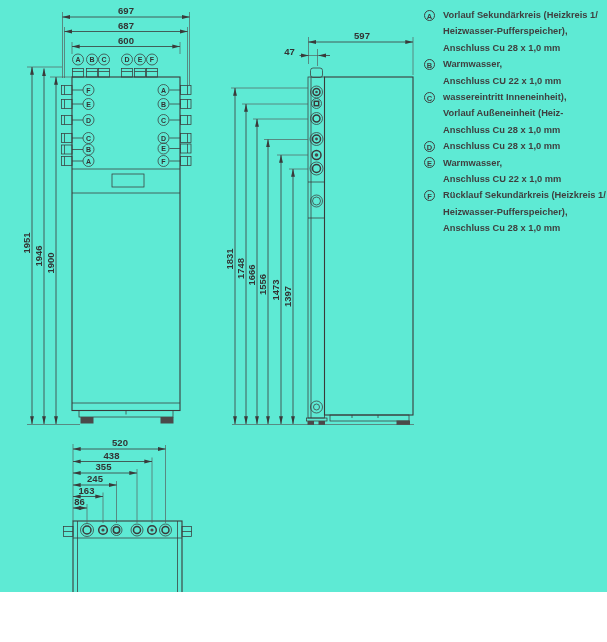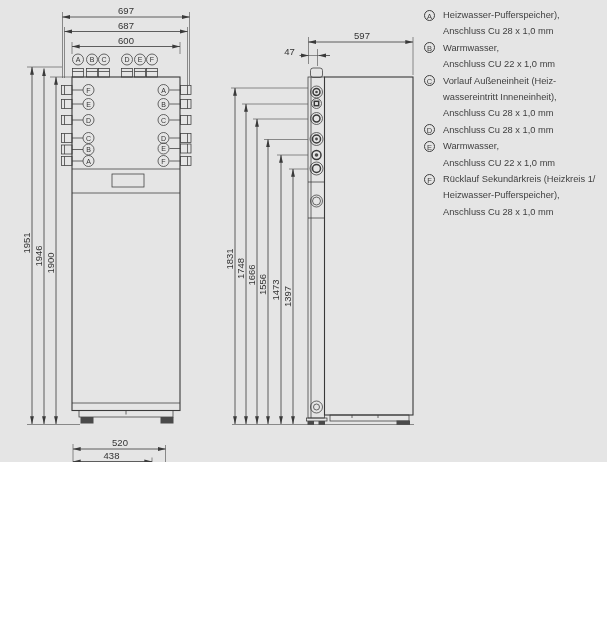--- a/index.html
+++ b/index.html
@@ -1,17 +1,17 @@
 <!DOCTYPE html>
 <html><head>
 <meta charset="utf-8">
 <style>
   html,body { margin:0; padding:0; background:#fff; }
-  #stage { position:relative; width:607px; height:462px; background:#e5e5e5; overflow:hidden;
-           font-family:"Liberation Sans", sans-serif; }
+  #stage { position:relative; width:607px; height:592px; background:#5eead4; overflow:hidden;
+           font-family:"Liberation Sans", sans-serif;font-weight:bold; }
   svg { position:absolute; left:0; top:0; }
   .o   { fill:none; stroke:#3a3a3a; stroke-width:1.1; }
   .t   { fill:none; stroke:#3a3a3a; stroke-width:0.75; }
   .m   { fill:none; stroke:#3a3a3a; stroke-width:1.5; }
   .ext { fill:none; stroke:#555;    stroke-width:0.65; }
   .dim { fill:none; stroke:#3a3a3a; stroke-width:0.8; }
   .fillD { fill:#4a4a4a; stroke:none; }
   text.d { font-family:"Liberation Sans",sans-serif; font-size:9.5px; fill:#333; }
   text.p { font-family:"Liberation Sans",sans-serif; font-size:7px;  fill:#333; }
   .legend { position:absolute; left:424px; top:7px; width:182px; font-size:9.3px; color:#3f3f3f; }
@@ -404,32 +404,33 @@
             <line class="dim" x1="73" y1="508" x2="87" y2="508" marker-start="url(#arr)" marker-end="url(#arr)"></line>
             <text class="d" x="79.5" y="505" text-anchor="middle">86</text>
           </g>
     </g>
   </g>
 </svg>
 
 <div class="legend">
   <div class="leg-item">
     <span class="leg-key">A</span>
+    <div class="leg-line">Vorlauf Sekundärkreis (Heizkreis 1/</div>
     <div class="leg-line">Heizwasser-Pufferspeicher),</div>
     <div class="leg-line">Anschluss Cu 28 x 1,0 mm</div>
   </div>
   <div class="leg-item">
     <span class="leg-key">B</span>
     <div class="leg-line">Warmwasser,</div>
     <div class="leg-line">Anschluss CU 22 x 1,0 mm</div>
   </div>
   <div class="leg-item">
     <span class="leg-key">C</span>
+    <div class="leg-line">wassereintritt Inneneinheit),</div>
     <div class="leg-line">Vorlauf Außeneinheit (Heiz-</div>
-    <div class="leg-line">wassereintritt Inneneinheit),</div>
     <div class="leg-line">Anschluss Cu 28 x 1,0 mm</div>
   </div>
   <div class="leg-item">
     <span class="leg-key">D</span>
     <div class="leg-line">Anschluss Cu 28 x 1,0 mm</div>
   </div>
   <div class="leg-item">
     <span class="leg-key">E</span>
     <div class="leg-line">Warmwasser,</div>
     <div class="leg-line">Anschluss CU 22 x 1,0 mm</div>

